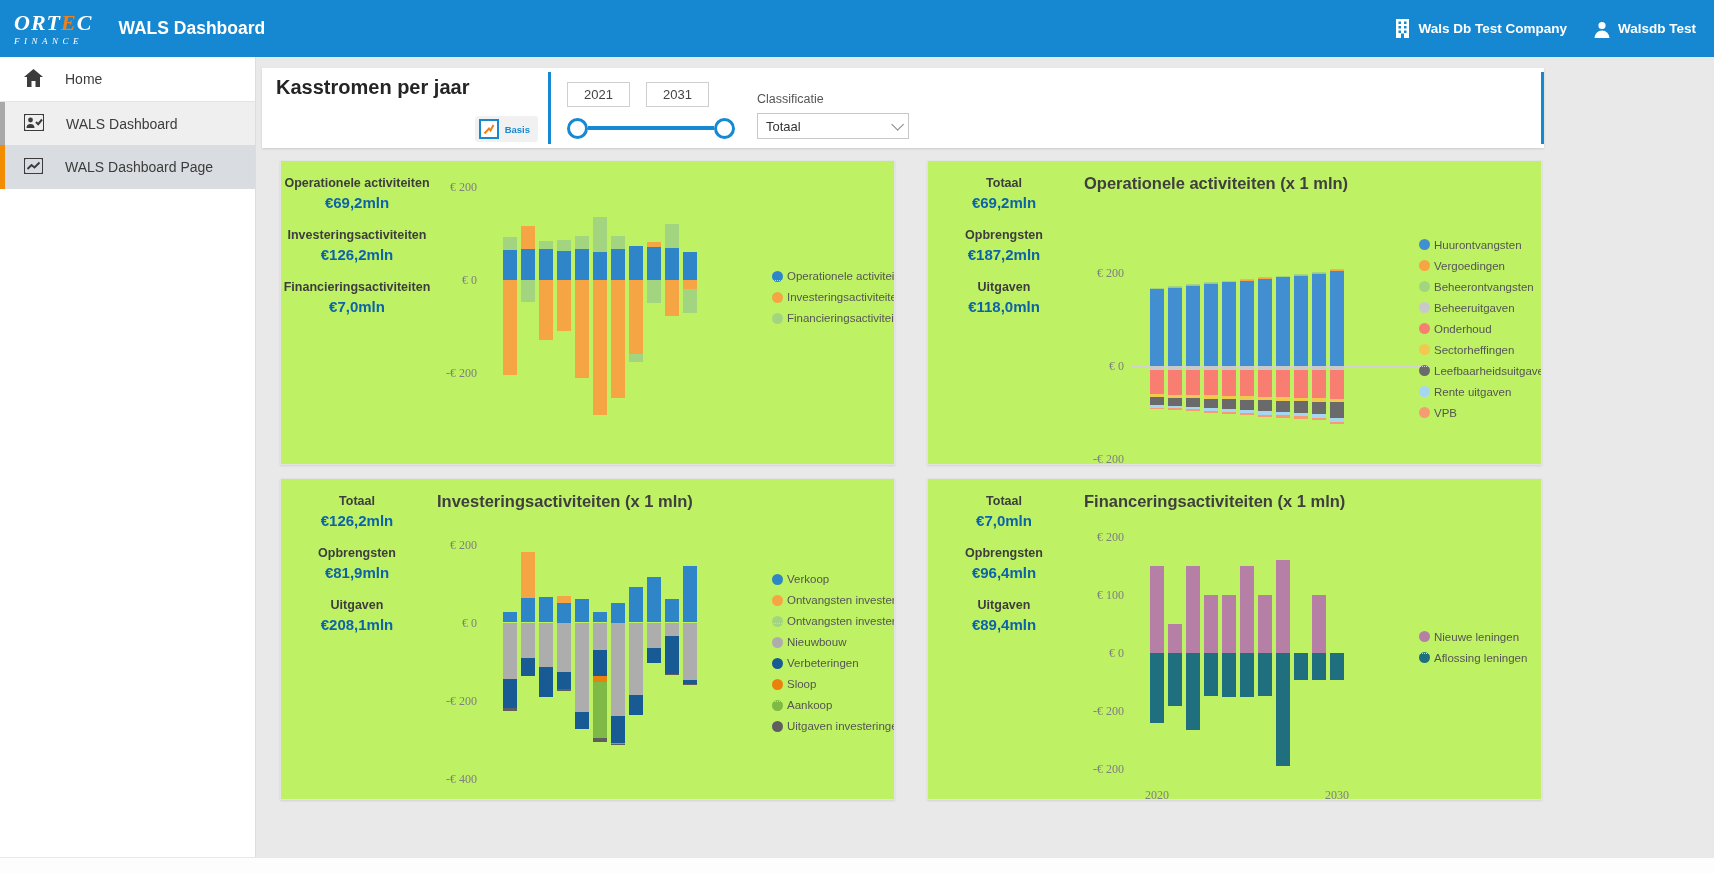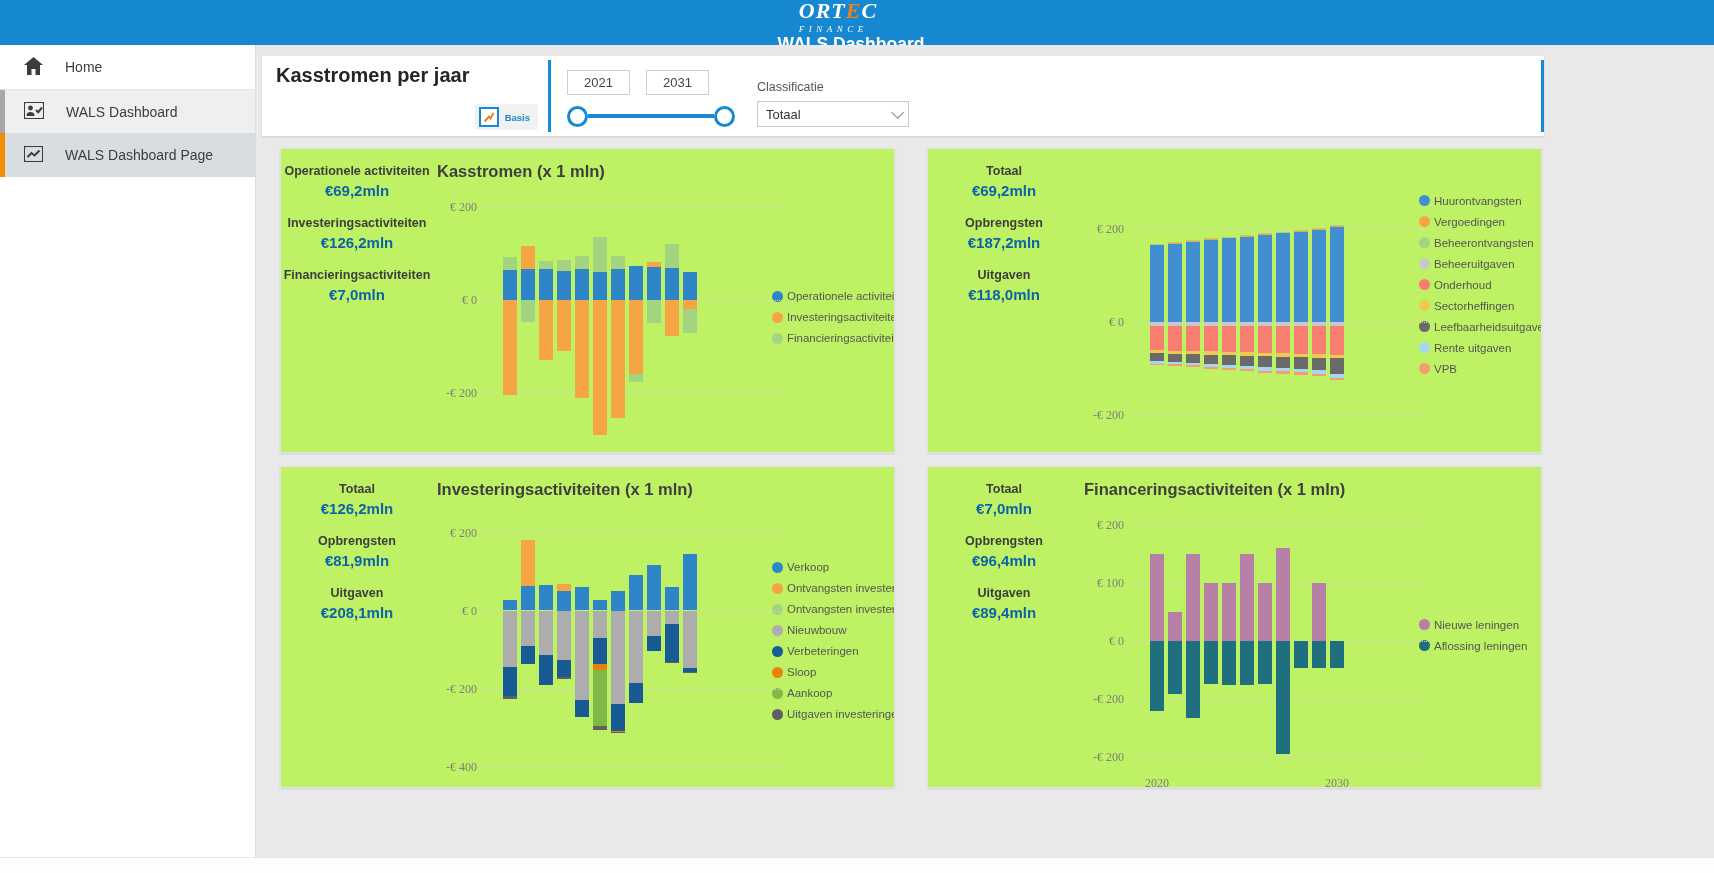--- a/index.html
+++ b/index.html
@@ -1,20 +1,20 @@
 <!DOCTYPE html>
 <html><head>
 <meta charset="utf-8">
 <style>
   * { box-sizing: border-box; margin: 0; padding: 0; }
   html,body { width:1714px; height:873px; overflow:hidden; }
   body { font-family:"Liberation Sans", sans-serif; background:#e9e9e9; }
 
   
-  .topbar { height:45px; background:#1687d1; display:flex; align-items:center; padding:0 26px 0 14px;flex-direction:column; }
+  .topbar { height:57px; background:#1687d1; display:flex; align-items:center; padding:0 18px 0 14px; }
   .logo { color:#fff; line-height:1; margin-right:26px; }
   .logo .l1 { font-family:"Liberation Serif", serif; font-style:italic; font-weight:bold; font-size:22px; letter-spacing:1px; }
   .logo .l1 .e { color:#f08019; }
   .logo .l2 { font-family:"Liberation Serif", serif; font-size:9px; letter-spacing:4.5px; margin-top:3px; font-style:italic; }
   .app-title { color:#fff; font-size:17.5px; font-weight:bold; }
   .topbar-right { margin-left:auto; display:flex; align-items:center; gap:26px; }
   .tb-item { display:flex; align-items:center; gap:7px; color:#fff; font-size:13.5px; font-weight:bold; cursor:pointer; }
   .tb-item svg { display:block; }
 
   
@@ -181,21 +181,20 @@
             <div class="kpi">
               <div class="kpi-label">Investeringsactiviteiten</div>
               <div class="kpi-value">€126,2mln</div>
             </div>
             <div class="kpi">
               <div class="kpi-label">Financieringsactiviteiten</div>
               <div class="kpi-value">€7,0mln</div>
             </div>
           </div>
           <div class="chart-col">
-            <div class="chart-title">Kasstromen (x 1 mln)</div>
             <div class="chart-area">
               <div class="plot" style="height: 260px; margin-top: 12px;">
                 <div class="gridline" style="top: 13.95px;"></div>
                 <span class="ytick" style="top: 13.95px;">€ 200</span>
                 <div class="gridline" style="top: 106.95px;"></div>
                 <span class="ytick" style="top: 106.95px;">€ 0</span>
                 <div class="gridline" style="top: 199.95px;"></div>
                 <span class="ytick" style="top: 199.95px;">-€ 200</span>
                 <div class="seg" title="Operationele activiteit... 2020: 65" style="left: 18px; background: rgb(46, 134, 200); top: 76.725px; height: 30.225px;"></div>
                 <div class="seg" title="Investeringsactiviteiten 2020: -205" style="left: 18px; background: rgb(246, 165, 69); top: 106.95px; height: 95.325px;"></div>
@@ -257,20 +256,21 @@
             <div class="kpi">
               <div class="kpi-label">Opbrengsten</div>
               <div class="kpi-value">€187,2mln</div>
             </div>
             <div class="kpi">
               <div class="kpi-label">Uitgaven</div>
               <div class="kpi-value">€118,0mln</div>
             </div>
           </div>
           <div class="chart-col">
+            <div class="chart-title">Operationele activiteiten (x 1 mln)</div>
             <div class="chart-area">
               <div class="plot" style="height: 215px; margin-top: 56px;">
                 <div class="gridline" style="top: 24.18px;"></div>
                 <span class="ytick" style="top: 24.18px;">€ 200</span>
                 <div class="gridline" style="top: 117.18px;"></div>
                 <span class="ytick" style="top: 117.18px;">€ 0</span>
                 <div class="gridline" style="top: 210.18px;"></div>
                 <span class="ytick" style="top: 210.18px;">-€ 200</span>
                 <div class="seg" title="Huurontvangsten 2020: 165" style="left: 18px; background: rgb(65, 143, 208); top: 40.455px; height: 76.725px;"></div>
                 <div class="seg" title="Vergoedingen 2020: 3" style="left: 18px; background: rgb(246, 165, 69); top: 39.06px; height: 1.395px;"></div>

